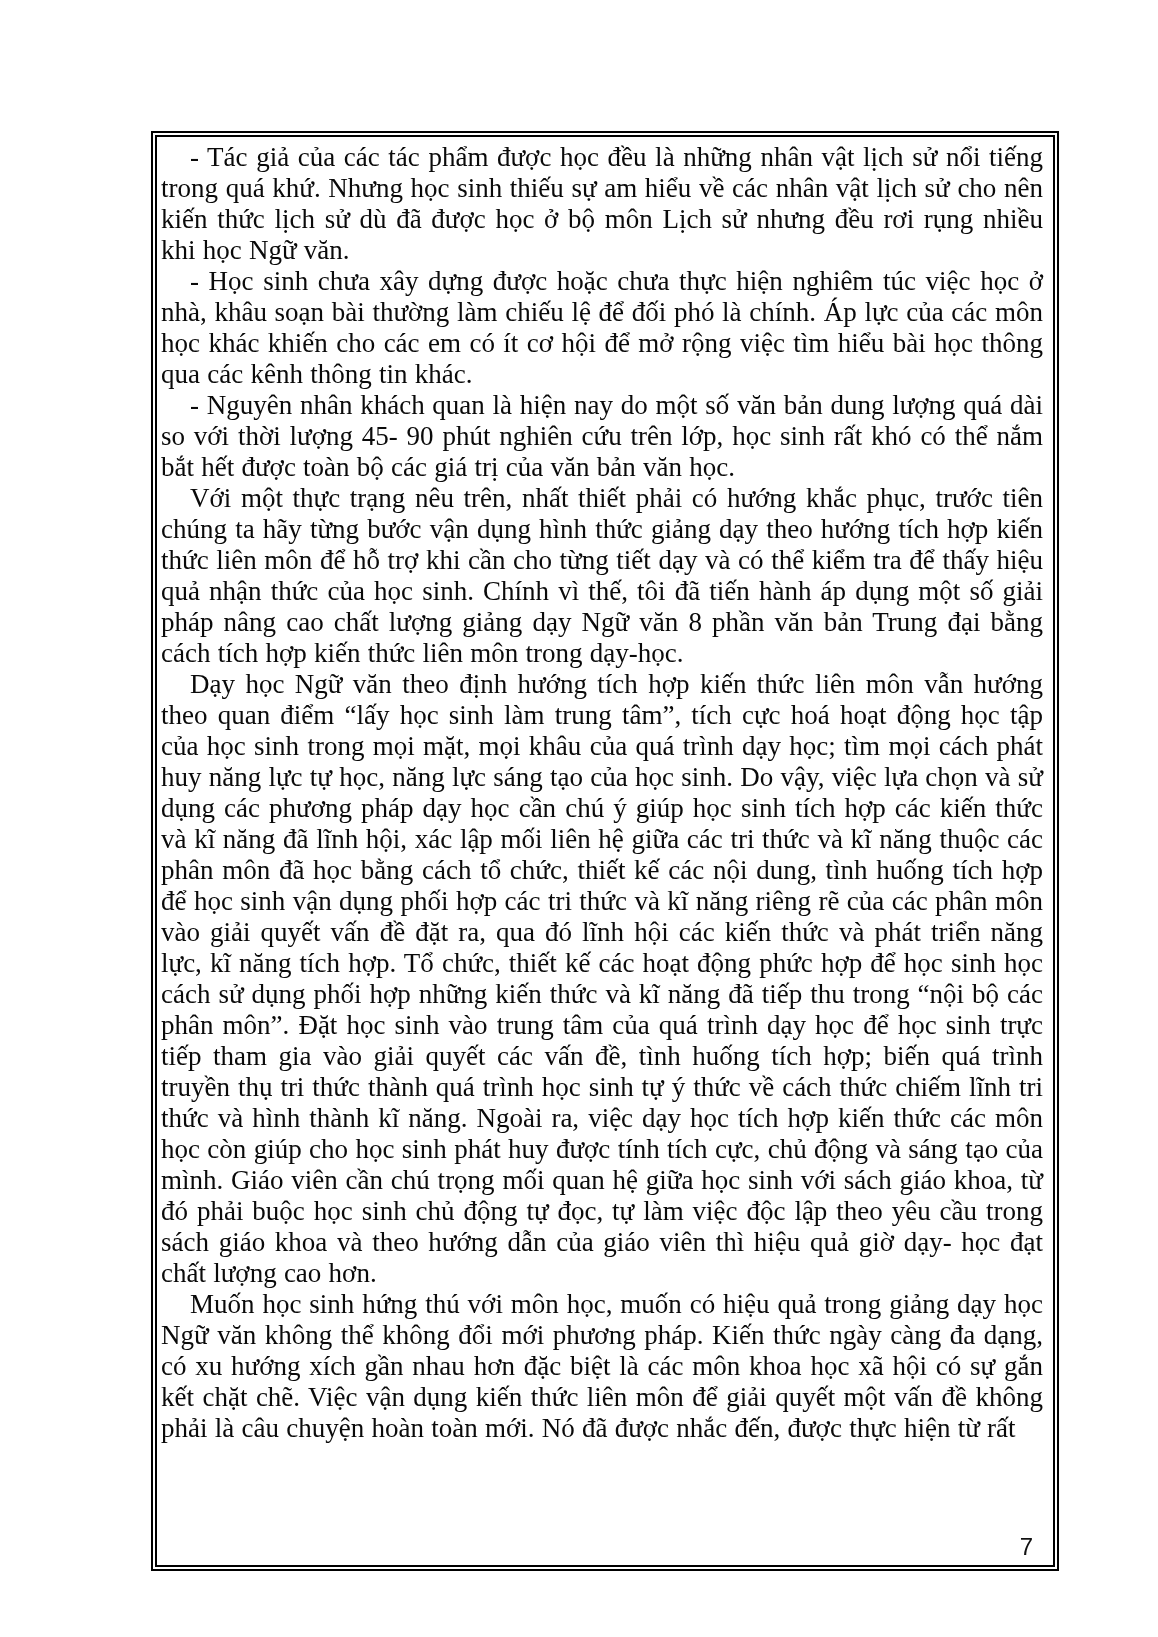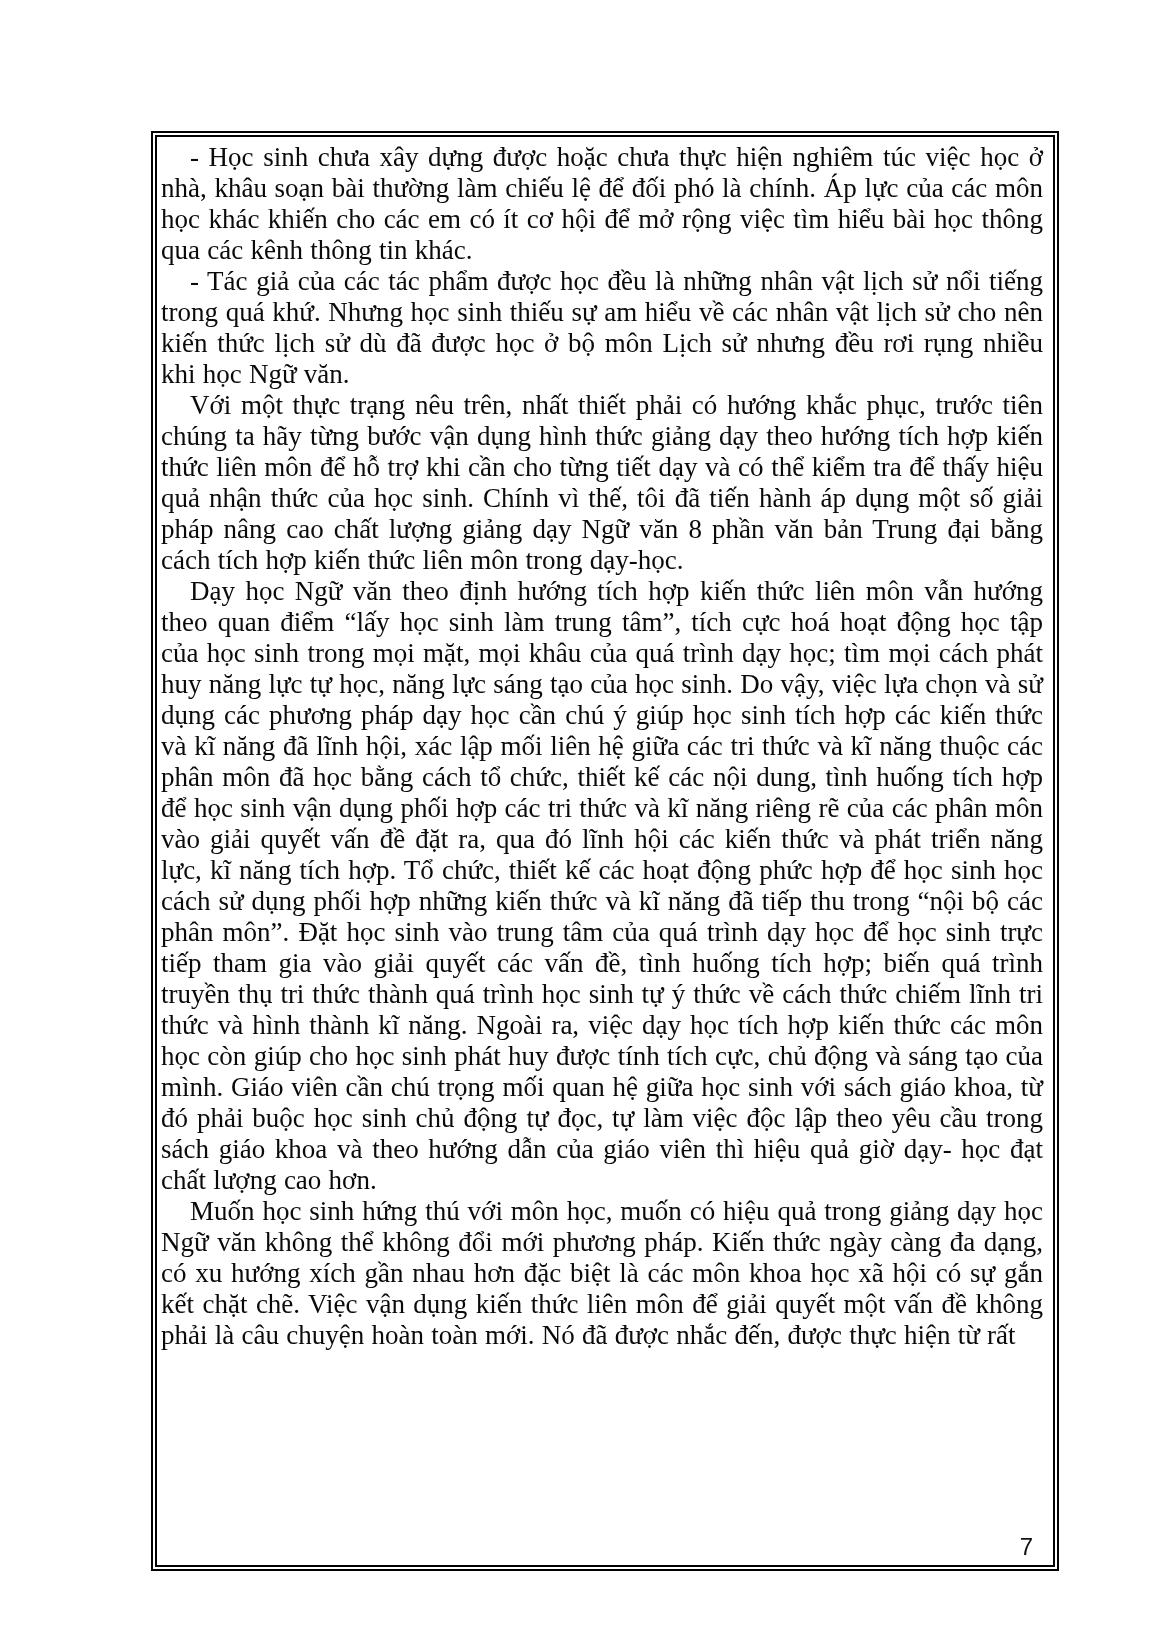--- a/index.html
+++ b/index.html
@@ -56,21 +56,22 @@
     line-height: 26px;
     color: #111111;
   }
 </style>
 </head>
 <body>
 
 <div class="page-frame-outer">
   <div class="page-frame-inner">
     <div class="page-content" id="paragraphs">
+        <p class="body">- Tác giả của các tác phẩm được học đều là những nhân vật lịch sử nổi tiếng trong quá khứ. Nhưng học sinh thiếu sự am hiểu về các nhân vật lịch sử cho nên kiến thức lịch sử dù đã được học ở bộ môn Lịch sử nhưng đều rơi rụng nhiều khi học Ngữ văn.</p>
         <p class="body">- Học sinh chưa xây dựng được hoặc chưa thực hiện nghiêm túc việc học ở nhà, khâu soạn bài thường làm chiếu lệ để đối phó là chính. Áp lực của các môn học khác khiến cho các em có ít cơ hội để mở rộng việc tìm hiểu bài học thông qua các kênh thông tin khác.</p>
-        <p class="body">- Tác giả của các tác phẩm được học đều là những nhân vật lịch sử nổi tiếng trong quá khứ. Nhưng học sinh thiếu sự am hiểu về các nhân vật lịch sử cho nên kiến thức lịch sử dù đã được học ở bộ môn Lịch sử nhưng đều rơi rụng nhiều khi học Ngữ văn.</p>
+        <p class="body">- Nguyên nhân khách quan là hiện nay do một số văn bản dung lượng quá dài so với thời lượng 45- 90 phút nghiên cứu trên lớp, học sinh rất khó có thể nắm bắt hết được toàn bộ các giá trị của văn bản văn học.</p>
         <p class="body">Với một thực trạng nêu trên, nhất thiết phải có hướng khắc phục, trước tiên chúng ta hãy từng bước vận dụng hình thức giảng dạy theo hướng tích hợp kiến thức liên môn để hỗ trợ khi cần cho từng tiết dạy và có thể kiểm tra để thấy hiệu quả nhận thức của học sinh. Chính vì thế, tôi đã tiến hành áp dụng một số giải pháp nâng cao chất lượng giảng dạy Ngữ văn 8 phần văn bản Trung đại bằng cách tích hợp kiến thức liên môn trong dạy-học.</p>
         <p class="body">Dạy học Ngữ văn theo định hướng tích hợp kiến thức liên môn vẫn hướng theo quan điểm “lấy học sinh làm trung tâm”, tích cực hoá hoạt động học tập của học sinh trong mọi mặt, mọi khâu của quá trình dạy học; tìm mọi cách phát huy năng lực tự học, năng lực sáng tạo của học sinh. Do vậy, việc lựa chọn và sử dụng các phương pháp dạy học cần chú ý giúp học sinh tích hợp các kiến thức và kĩ năng đã lĩnh hội, xác lập mối liên hệ giữa các tri thức và kĩ năng thuộc các phân môn đã học bằng cách tổ chức, thiết kế các nội dung, tình huống tích hợp để học sinh vận dụng phối hợp các tri thức và kĩ năng riêng rẽ của các phân môn vào giải quyết vấn đề đặt ra, qua đó lĩnh hội các kiến thức và phát triển năng lực, kĩ năng tích hợp. Tổ chức, thiết kế các hoạt động phức hợp để học sinh học cách sử dụng phối hợp những kiến thức và kĩ năng đã tiếp thu trong “nội bộ các phân môn”. Đặt học sinh vào trung tâm của quá trình dạy học để học sinh trực tiếp tham gia vào giải quyết các vấn đề, tình huống tích hợp; biến quá trình truyền thụ tri thức thành quá trình học sinh tự ý thức về cách thức chiếm lĩnh tri thức và hình thành kĩ năng. Ngoài ra, việc dạy học tích hợp kiến thức các môn học còn giúp cho học sinh phát huy được tính tích cực, chủ động và sáng tạo của mình. Giáo viên cần chú trọng mối quan hệ giữa học sinh với sách giáo khoa, từ đó phải buộc học sinh chủ động tự đọc, tự làm việc độc lập theo yêu cầu trong sách giáo khoa và theo hướng dẫn của giáo viên thì hiệu quả giờ dạy- học đạt chất lượng cao hơn.</p>
         <p class="body">Muốn học sinh hứng thú với môn học, muốn có hiệu quả trong giảng dạy học Ngữ văn không thể không đổi mới phương pháp. Kiến thức ngày càng đa dạng, có xu hướng xích gần nhau hơn đặc biệt là các môn khoa học xã hội có sự gắn kết chặt chẽ. Việc vận dụng kiến thức liên môn để giải quyết một vấn đề không phải là câu chuyện hoàn toàn mới. Nó đã được nhắc đến, được thực hiện từ rất</p>
       </div>
     <div class="page-number">7</div>
   </div>
 </div>
 
 </body></html>

